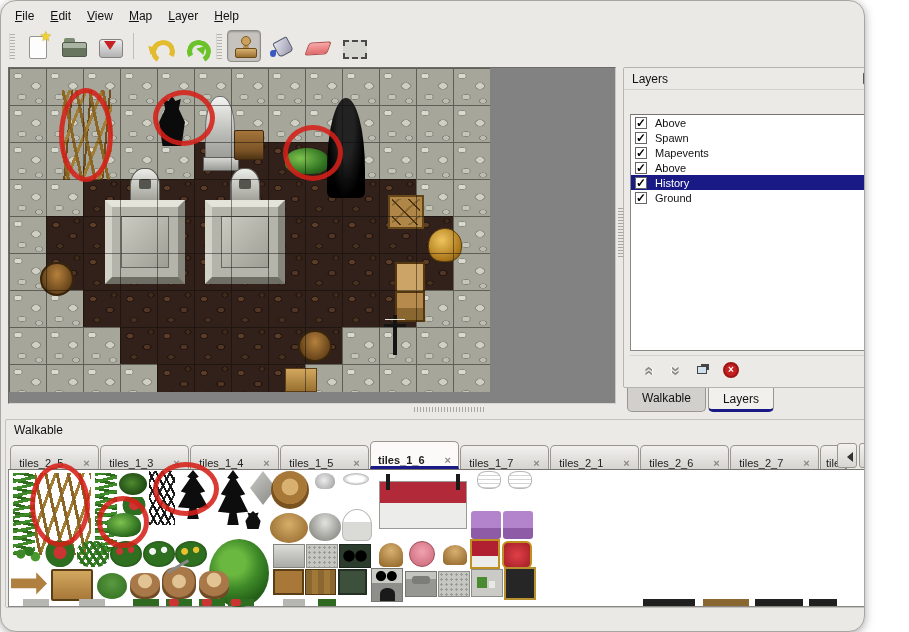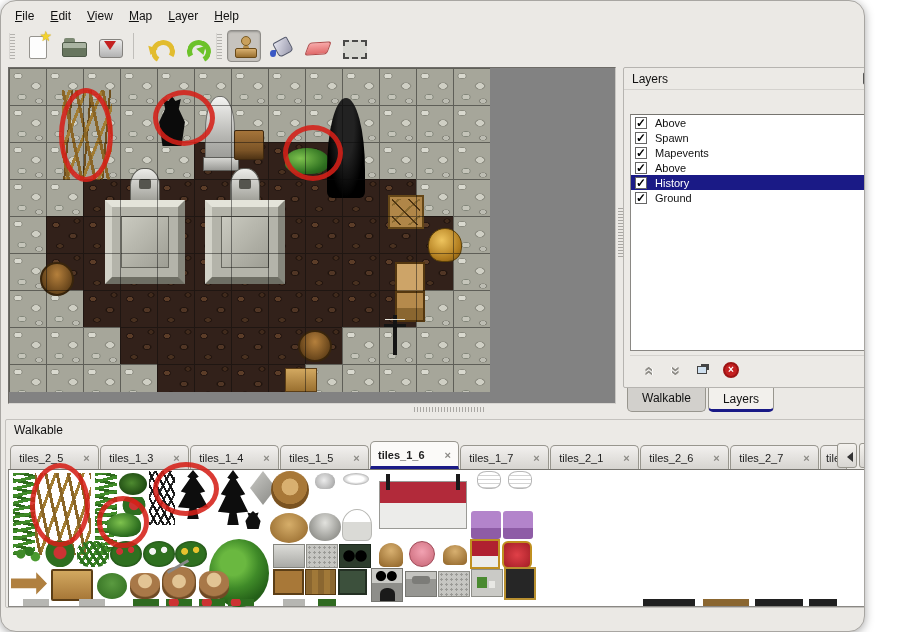--- a/index.html
+++ b/index.html
@@ -111,21 +111,21 @@
   #dock-tabs{position:absolute;left:626px;top:387px;height:25px;display:flex}
   .dtab{height:24px;padding:3px 14px 0;font-size:12px;color:#111;background:#d2d0cc;border:1px solid #98968e;border-top:none;border-radius:0 0 5px 5px;margin-right:2px}
   .dtab.active{background:#f2f0ec;border-bottom:3px solid #1a1a86;padding-top:4px}
   
   #tiles-panel{position:absolute;left:4px;top:418px;width:899px;height:189px;background:#eceae6;border:1px solid #c4c2be;border-radius:2px}
   #tiles-title{position:absolute;left:8px;top:3px;font-size:12px;color:#111}
   #tiles-chrome-float{top:3px;right:24px}
   #tiles-chrome-close{top:3px;right:6px}
   #tiles-tabbar{position:absolute;left:4px;top:21px;width:846px;height:28px;display:flex;align-items:flex-end;overflow:hidden}
   .ttab{height:24px;width:89px;flex:0 0 auto;background:linear-gradient(#f2f0ee,#d6d4d0);border:1px solid #98968e;border-bottom:none;border-radius:5px 5px 0 0;
-    font-size:11px;color:#222;display:flex;align-items:center;justify-content:center;gap:20px;margin-right:1px;padding-top:1px}
+    font-size:11px;color:#222;display:flex;align-items:flex-end;justify-content:center;gap:20px;margin-right:1px;padding-top:1px}
   .ttab .x{color:#8a8884;font-weight:bold;font-size:11px}
   .ttab.active{height:28px;background:#fbfaf8;border-bottom:3px solid #1a1a86;font-weight:bold}
   .ttab.trunc{width:27px;justify-content:flex-start;overflow:hidden;padding-left:5px}
   .tscroll{position:absolute;top:23px;width:20px;height:25px;background:linear-gradient(#f4f2ee,#d8d6d2);border:1px solid #98968e;border-radius:3px;padding:0}
   .tscroll::after{content:"";position:absolute;left:6px;top:8px;border:5px solid transparent}
   #tscroll-left{right:46px}#tscroll-left::after{border-right:6px solid #333;left:4px}
   #tscroll-right{right:24px}#tscroll-right::after{border-left:6px solid #333;left:8px}
   #palette-body{position:absolute;left:2px;top:49px;width:895px;height:138px;background:#fff;border:1px solid #8a8884;border-top-color:#76746f}
   .p{position:absolute}
   .p-vine{background:repeating-linear-gradient(168deg,#3f8a28 0 3px,transparent 3px 7px),repeating-linear-gradient(12deg,#2d6a1c 0 3px,transparent 3px 8px)}

